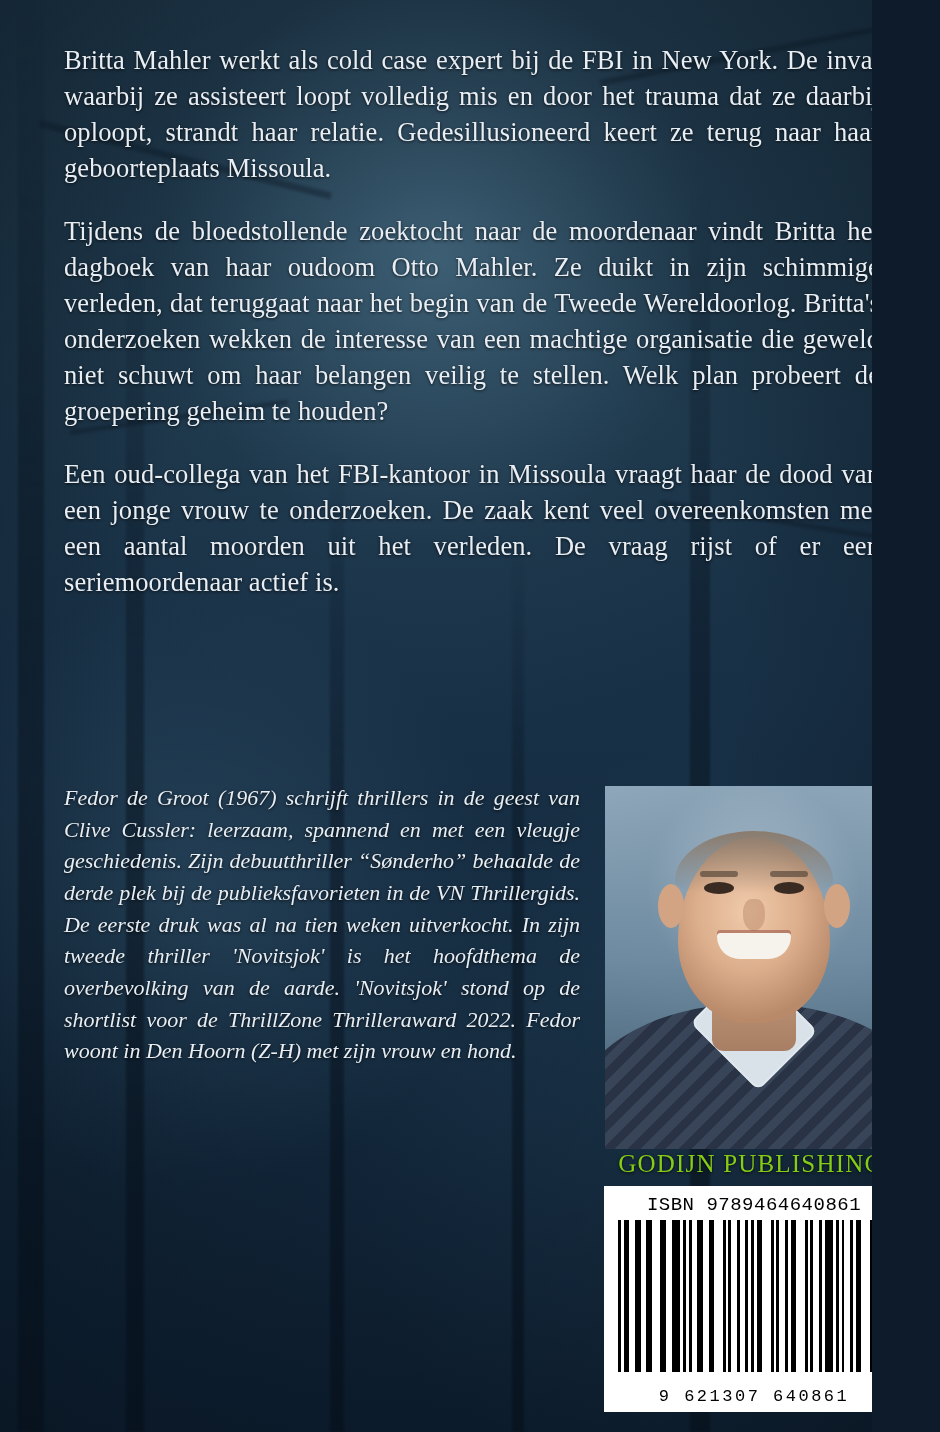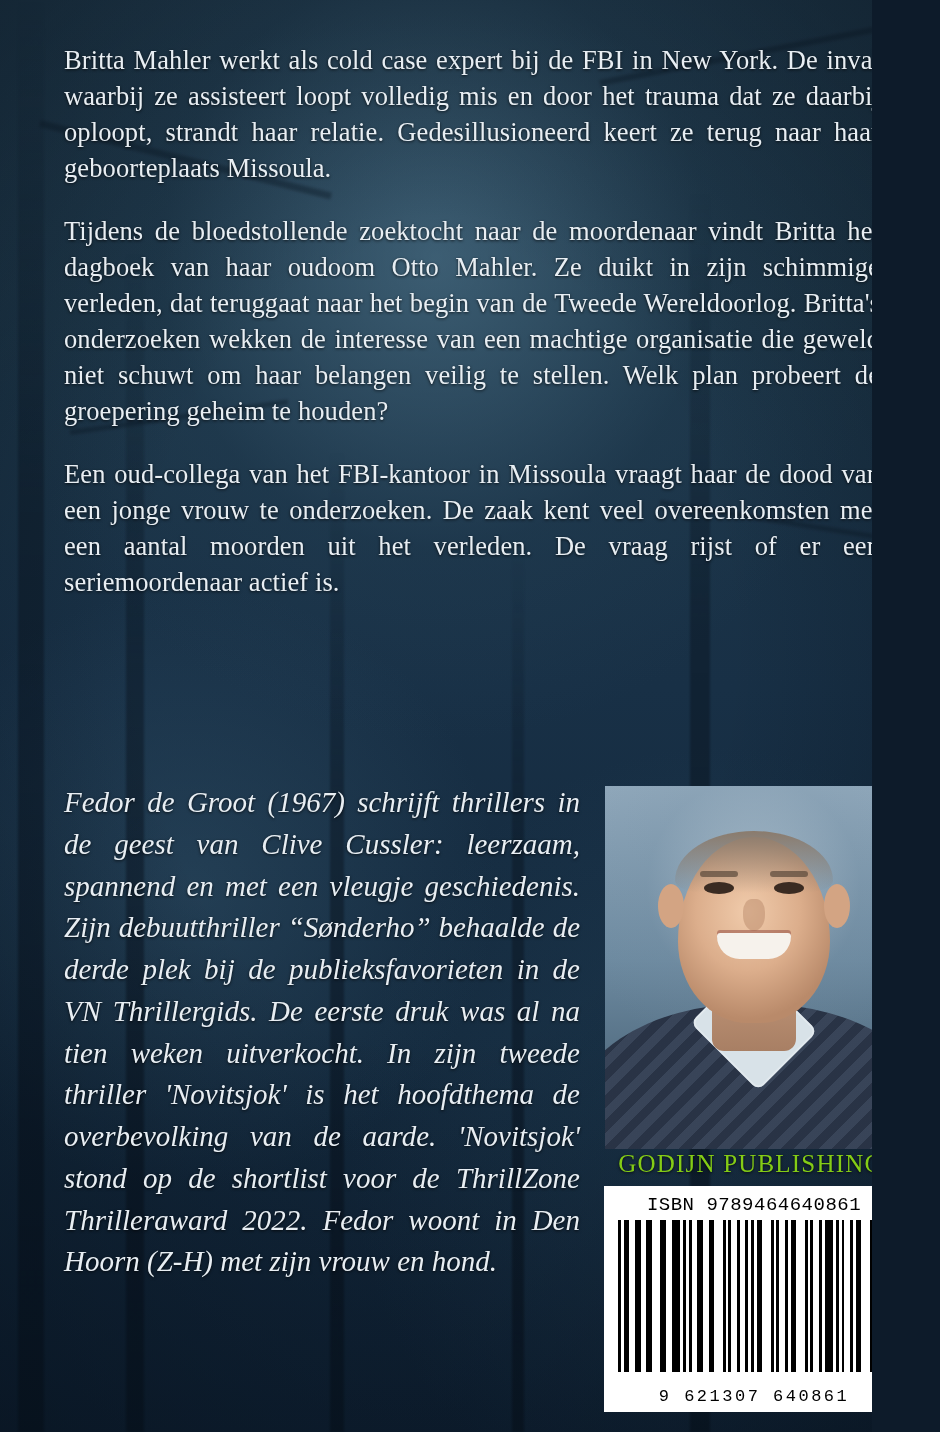--- a/index.html
+++ b/index.html
@@ -61,21 +61,21 @@
   #blurb p {
     margin: 0 0 27px 0;
   }
   
   #bio {
     position: absolute;
     left: 64px;
     top: 782px;
     width: 516px;
     font-style: italic;
-    font-size: 29px;
+    font-size: 22px;
     line-height: 1.44;
     text-align: justify;
     text-shadow: 0 1px 3px rgba(0,0,0,0.75);
   }
   
   #author-photo {
     position: absolute;
     left: 605px;
     top: 786px;
     width: 297px;

